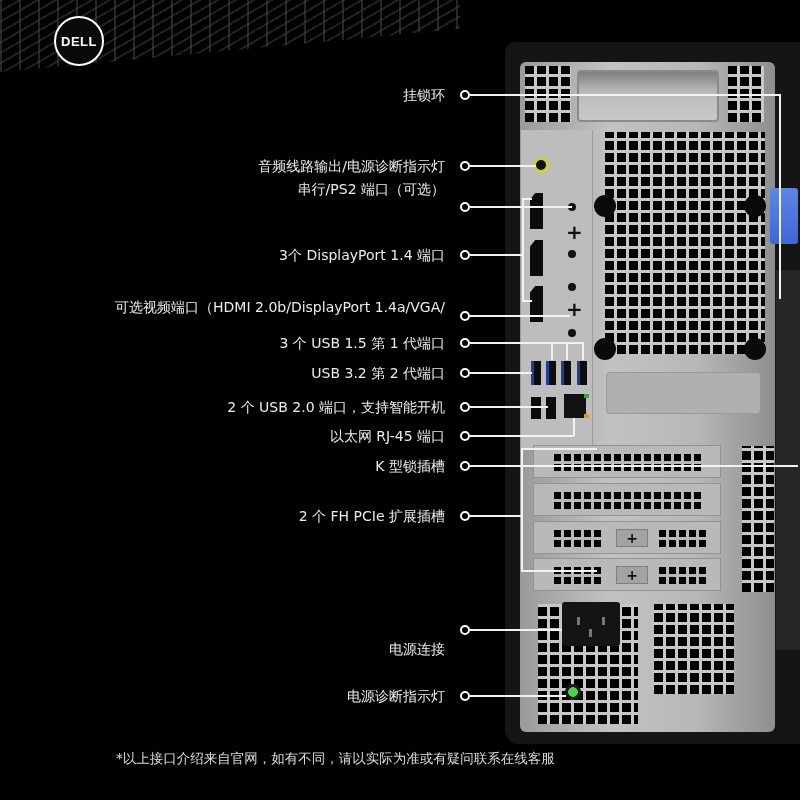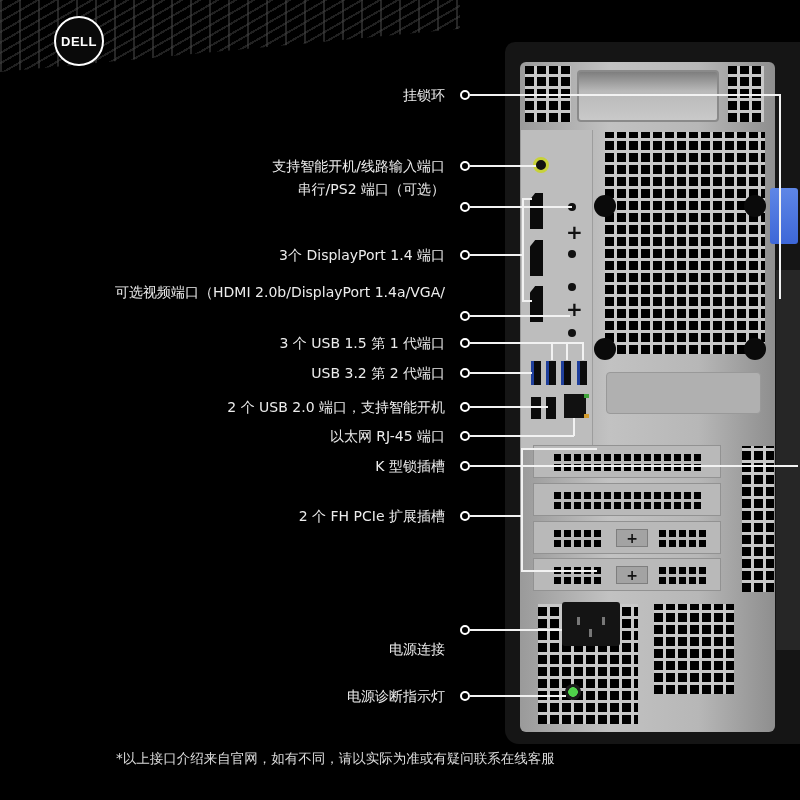--- a/index.html
+++ b/index.html
@@ -189,36 +189,36 @@
   <span class="pin" style="left:40px;top:15px;"></span>
   <span class="pin" style="left:27px;top:27px;"></span>
 </div>
 <div class="psu-led"></div>
 
 <div class="label" style="top:84px;">挂锁环</div>
 <div class="dot" style="left:460px;top:90px;"></div>
 <div class="leader" style="left:470px;top:94px;width:310px;"></div>
 <div class="vleader" style="left:779px;top:94px;height:205px;"></div>
 
-<div class="label" style="top:155px;">支持智能开机/线路输入端口</div>
+<div class="label" style="top:155px;">音频线路输出/电源诊断指示灯</div>
 <div class="dot" style="left:460px;top:161px;"></div>
 <div class="leader" style="left:470px;top:165px;width:66px;"></div>
 
 <div class="label" style="top:178px;">串行/PS2 端口（可选）</div>
 <div class="dot" style="left:460px;top:202px;"></div>
 <div class="leader" style="left:470px;top:206px;width:102px;"></div>
 
 <div class="label" style="top:244px;">3个 DisplayPort 1.4 端口</div>
 <div class="dot" style="left:460px;top:250px;"></div>
 <div class="leader" style="left:470px;top:254px;width:52px;"></div>
 <div class="vleader" style="left:522px;top:198px;height:104px;"></div>
 <div class="leader" style="left:522px;top:198px;width:10px;"></div>
 <div class="leader" style="left:522px;top:300px;width:10px;"></div>
 
-<div class="label multi" style="top:280px;">
+<div class="label multi" style="top:295px;">
   <div>可选视频端口（HDMI 2.0b/DisplayPort 1.4a/VGA/</div>
 </div>
 <div class="dot" style="left:460px;top:311px;"></div>
 <div class="leader" style="left:470px;top:315px;width:100px;"></div>
 
 <div class="label" style="top:332px;">3 个 USB 1.5 第 1 代端口</div>
 <div class="dot" style="left:460px;top:338px;"></div>
 <div class="leader" style="left:470px;top:342px;width:114px;"></div>
 <div class="vleader" style="left:551px;top:342px;height:18px;"></div>
 <div class="vleader" style="left:566px;top:342px;height:18px;"></div>

